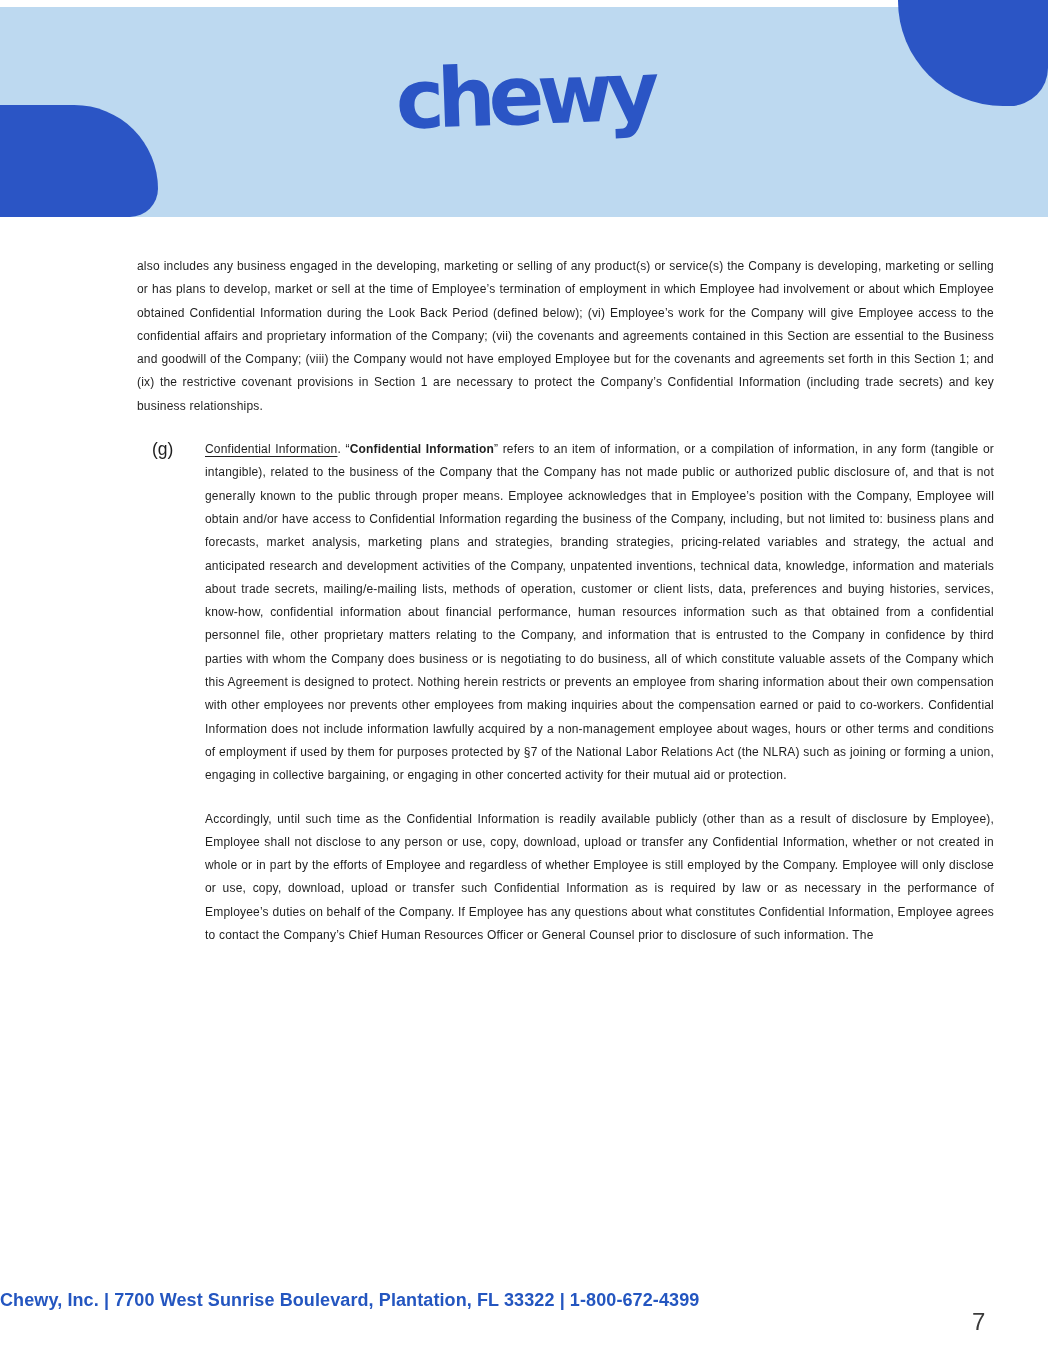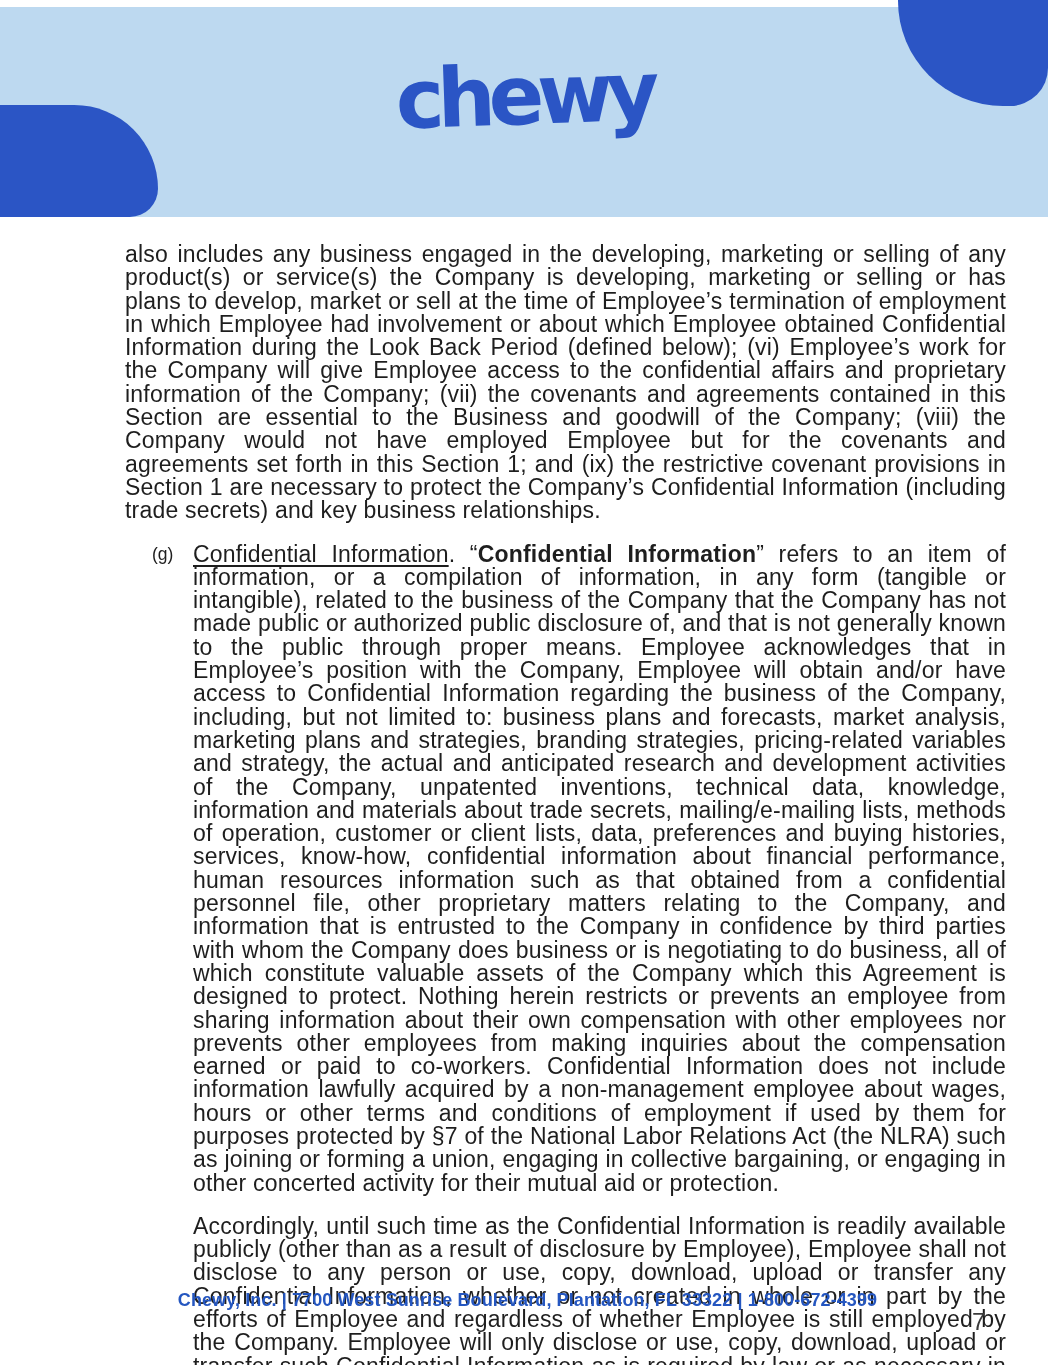--- a/index.html
+++ b/index.html
@@ -53,23 +53,23 @@
   }
 
   
   .content {
     position: absolute;
     left: 125px;
     top: 243px;
     width: 881px;
   }
   .para {
-    margin: 0;
+    margin: 12px;
     text-align: justify;
-    font-size: 23px;
+    font-size: 12px;
     line-height: 23.3px;
     letter-spacing: 0.2px;
     color: #1e1e1e;
   }
   .g-item {
     position: relative;
     margin-top: 20px;
     padding-left: 68px;
   }
   .g-marker {
@@ -83,21 +83,21 @@
   .g-para2 { margin-top: 20px; }
   .u { text-decoration: underline; text-underline-offset: 3px; }
   b { font-weight: bold; }
 
   
   .footer {
     position: absolute;
     top: 1290px;
     left: 0;
     width: 1055px;
-    text-align: center;
+    text-align: left;
     font-weight: bold;
     font-size: 18px;
     letter-spacing: 0.1px;
     color: #2456c0;
   }
   .page-num {
     position: absolute;
     top: 1308px;
     left: 972px;
     font-size: 24px;

